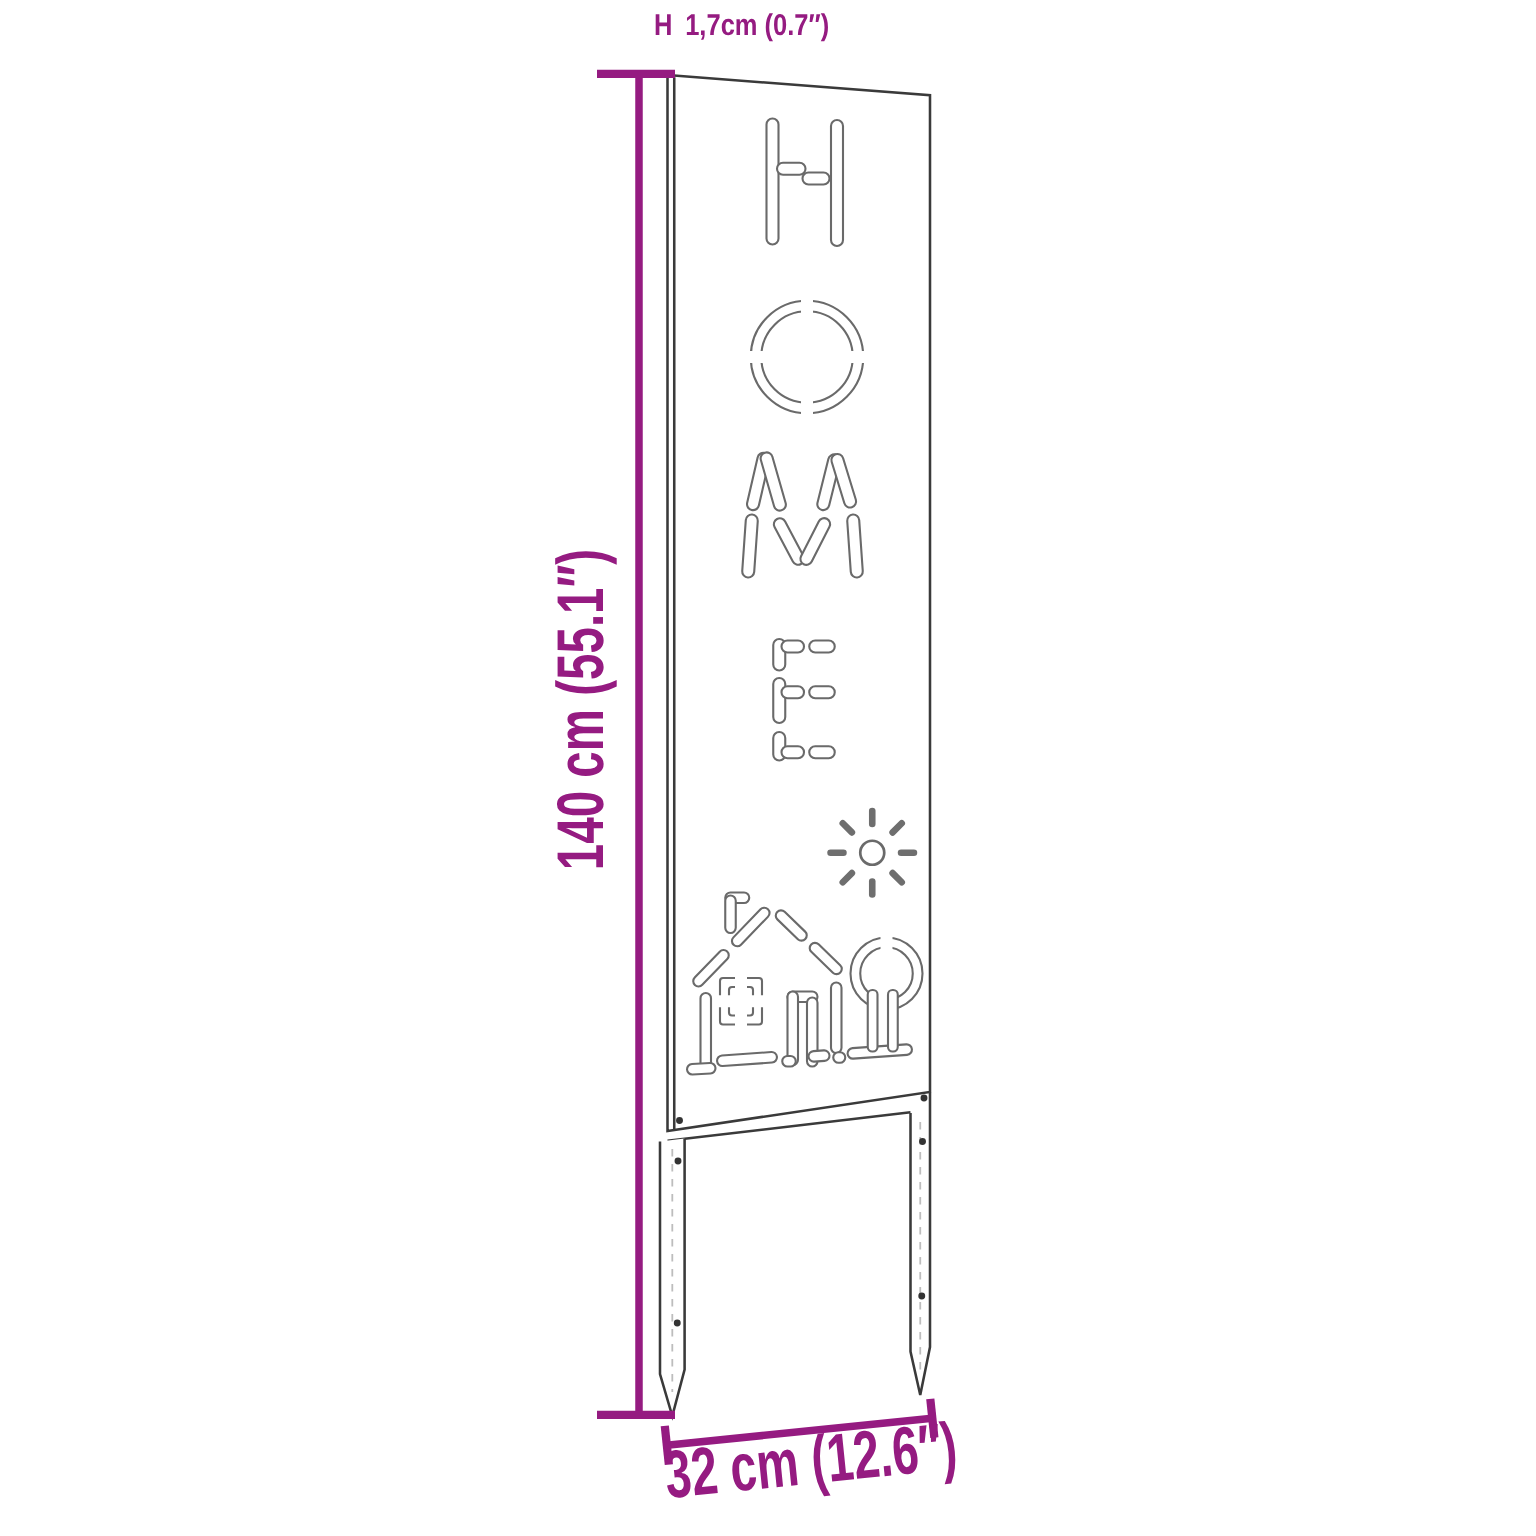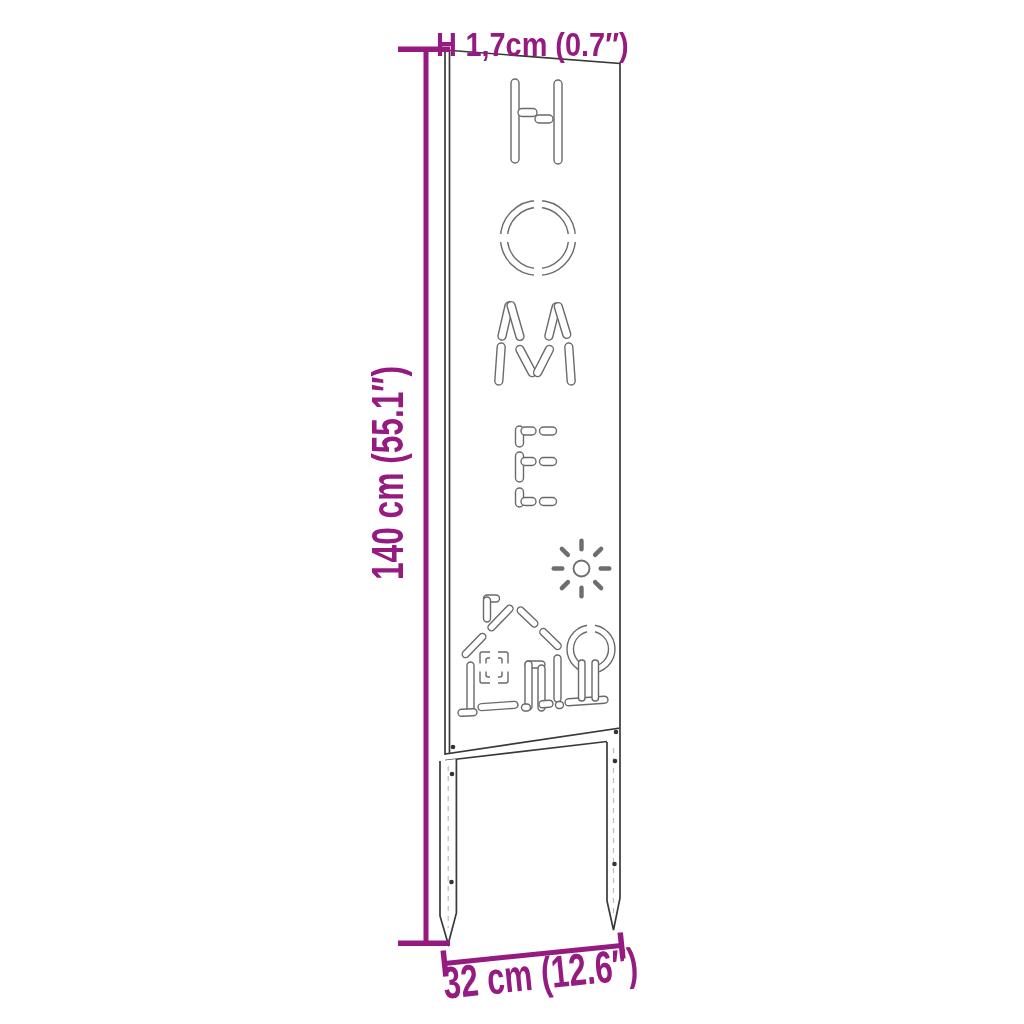--- a/index.html
+++ b/index.html
@@ -1,21 +1,21 @@
 <!DOCTYPE html>
 <html><head>
 <meta charset="utf-8">
 <style>
   html,body{margin:0;padding:0;background:#ffffff;}
   .stage{position:relative;width:1024px;height:1024px;background:#ffffff;overflow:hidden;
          font-family:"Liberation Sans",sans-serif;}
   .stage svg{position:absolute;left:0;top:0;}
   .dim-label{position:absolute;color:#951b81;font-weight:700;white-space:nowrap;line-height:1;}
   .dim-label .cond{display:inline-block;transform-origin:left center;}
-  #top-label{left:436px;top:27px;font-size:34px;}
+  #top-label{left:436px;top:7px;font-size:20px;}
   #top-label .cond{transform:scaleX(0.85);}
   #top-label .h-sym{margin-right:10px;}
   #left-label{left:388px;top:473px;font-size:44px;transform:translate(-50%,-50%) rotate(-90deg);}
   #left-label .cond{transform-origin:center center;transform:scaleX(0.72);}
   #bottom-label{left:441px;top:961px;font-size:45px;transform:rotate(-5.8deg);transform-origin:left top;}
   #bottom-label .cond{transform:scaleX(0.70);}
 </style>
 </head>
 <body>
 

